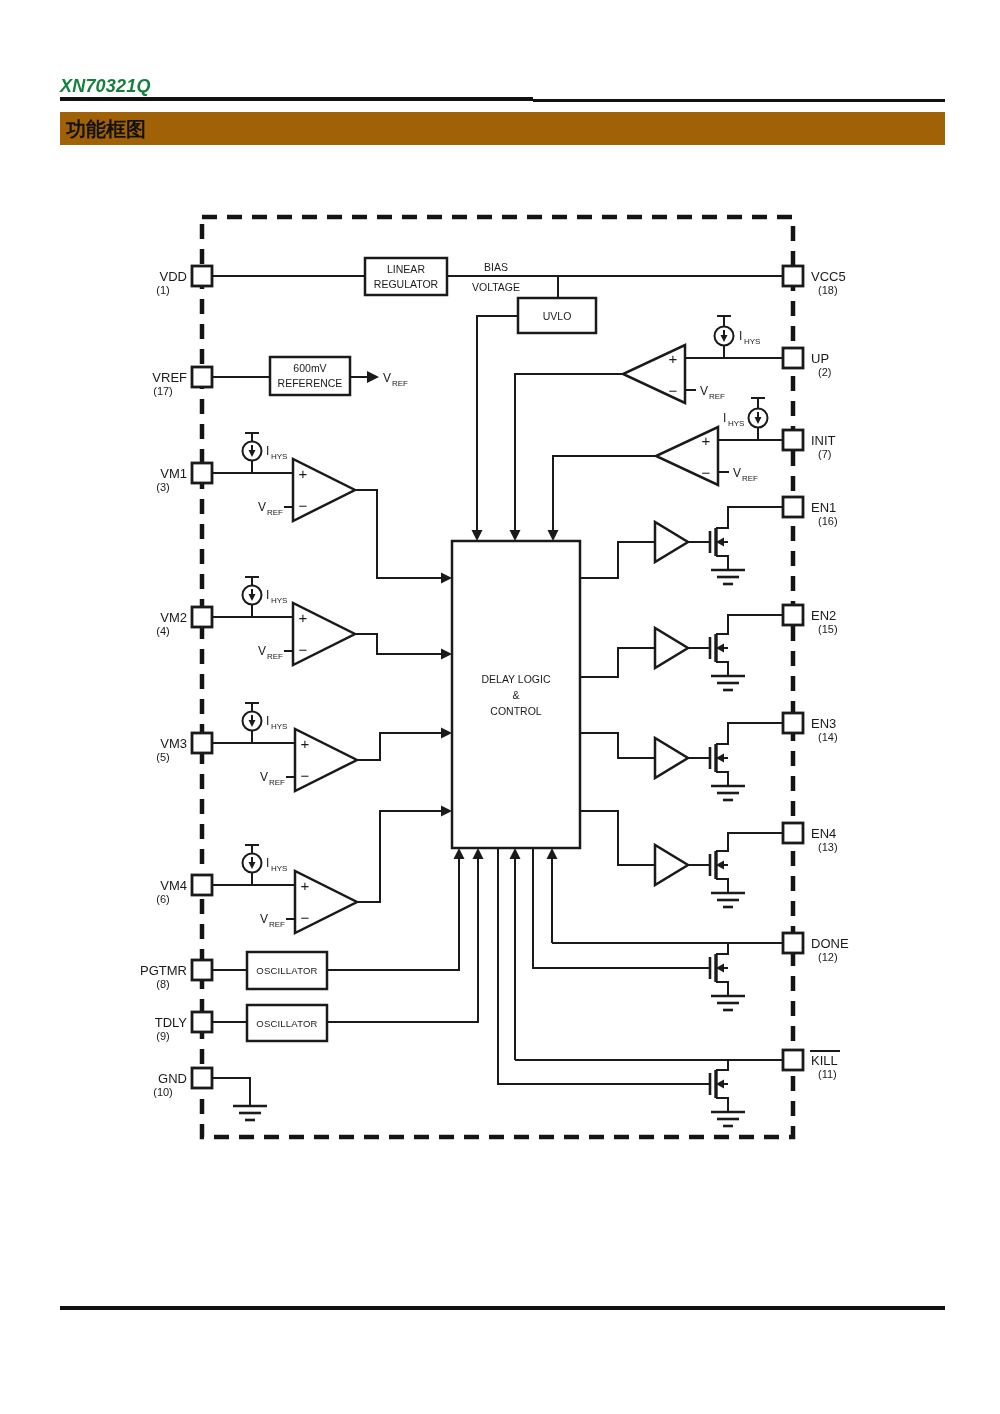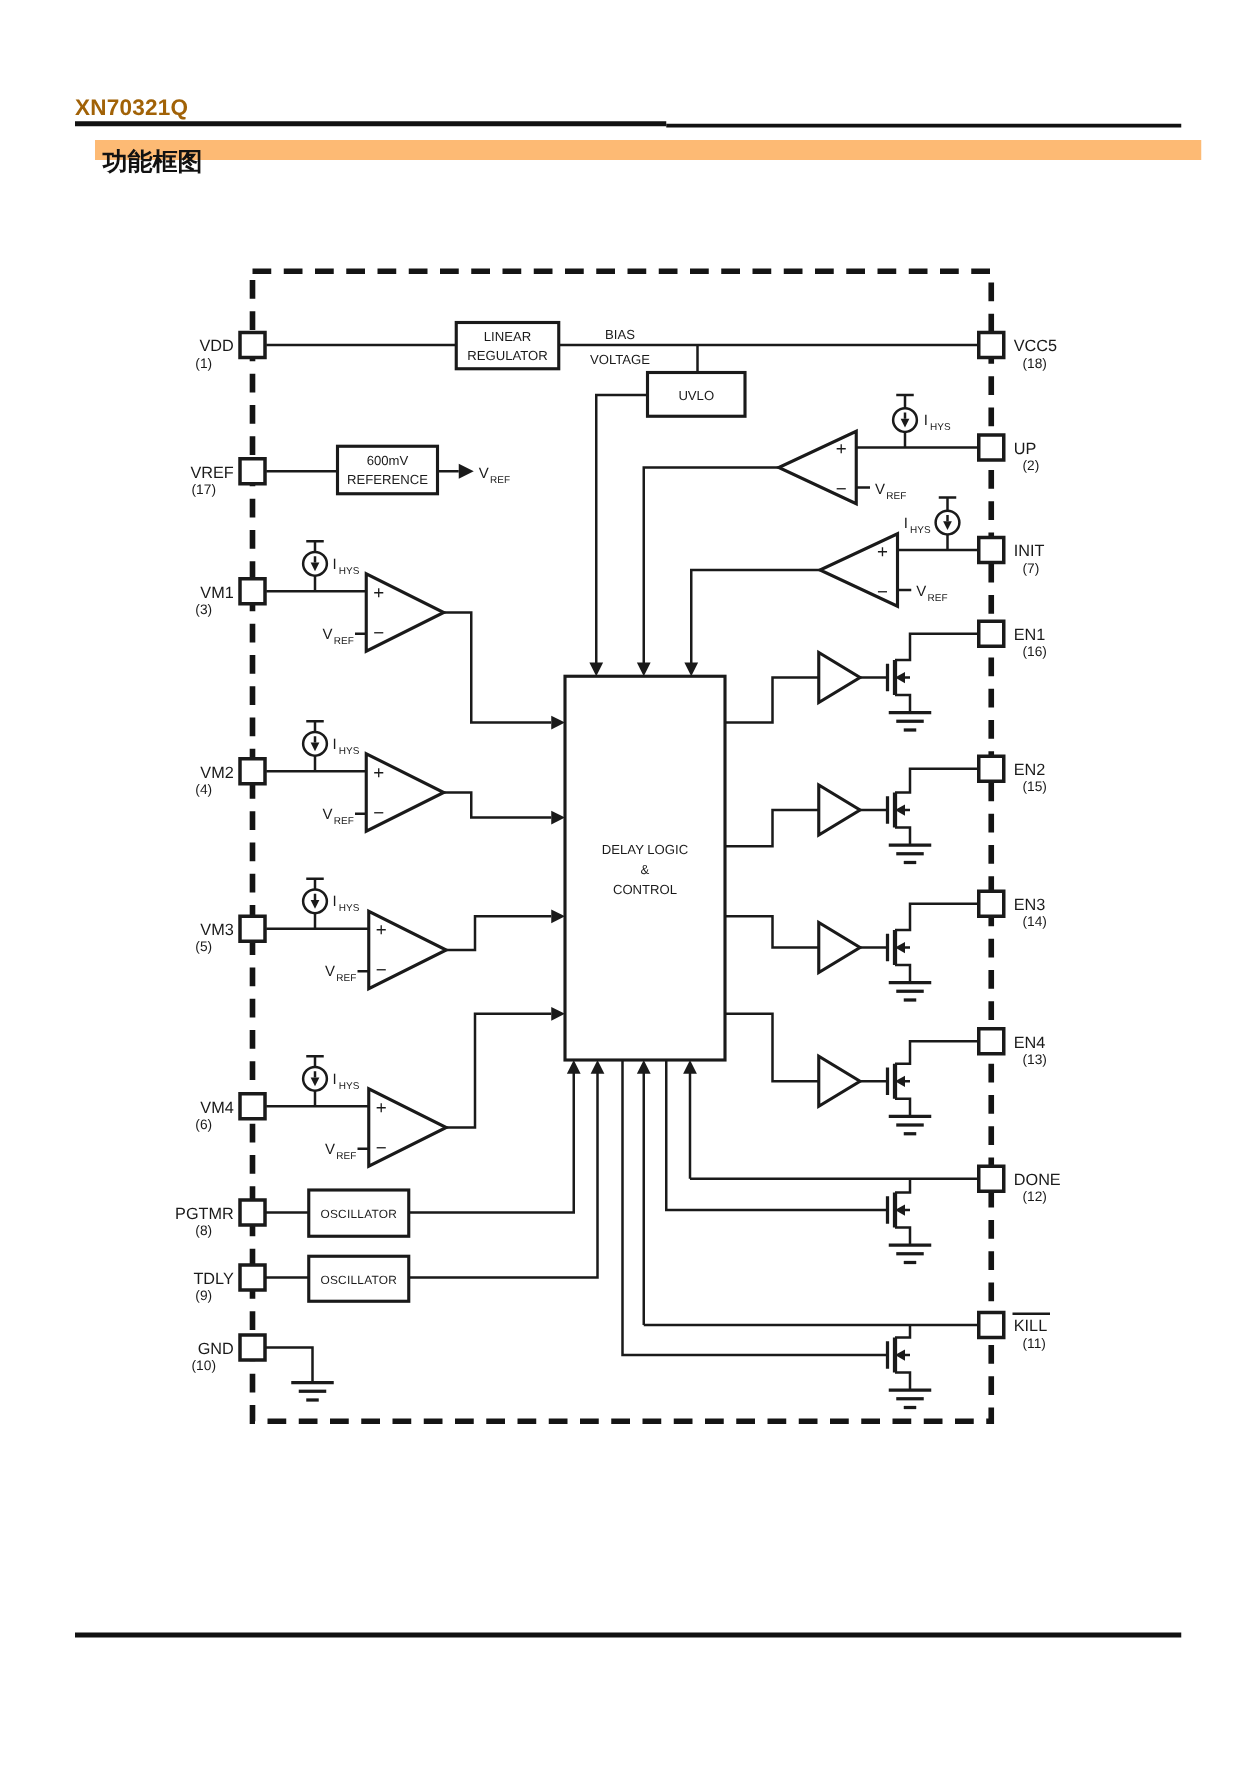--- a/index.html
+++ b/index.html
@@ -1,22 +1,22 @@
 <!DOCTYPE html>
 <html><head>
 <meta charset="utf-8">
 <style>
   html,body{margin:0;padding:0;background:#ffffff;}
   .page{position:relative;width:1000px;height:1414px;background:#ffffff;overflow:hidden;
         font-family:"Liberation Sans",sans-serif;}
-  .doc-title{position:absolute;left:60px;top:76px;font-size:18px;font-weight:bold;color:#a16207;
-             letter-spacing:.2px;}
+  .doc-title{position:absolute;left:60px;top:76px;font-size:18px;font-weight:bold;color:#15803d;
+             letter-spacing:.2px;font-style:italic;}
   .rule-left{position:absolute;left:60px;top:97px;width:473px;height:4px;background:#111;}
   .rule-right{position:absolute;left:533px;top:99px;width:412px;height:3px;background:#111;}
-  .banner{position:absolute;left:76px;top:112px;width:885px;height:16px;background:#fdba74;}
+  .banner{position:absolute;left:60px;top:112px;width:885px;height:33px;background:#a16207;}
   .banner-text{position:absolute;left:6px;top:4px;font-size:20px;font-weight:bold;color:#121212;}
   .footer-rule{position:absolute;left:60px;top:1306px;width:885px;height:4px;background:#111;}
   .page-number{position:absolute;left:0;top:1313px;width:1000px;text-align:center;
                font-size:13px;font-weight:bold;color:#2065ae;}
   svg.diagram{position:absolute;left:0;top:0;}
   .w{stroke:#1a1a1a;stroke-width:2;fill:none;}
   .box{fill:#ffffff;stroke:#1a1a1a;stroke-width:2.5;}
   .tri{fill:#ffffff;stroke:#1a1a1a;stroke-width:2.5;stroke-linejoin:miter;}
   .pinsq{fill:#ffffff;stroke:#1a1a1a;stroke-width:2.8;}
   .dash{stroke:#141414;stroke-width:4.5;stroke-dasharray:15 10;fill:none;}

